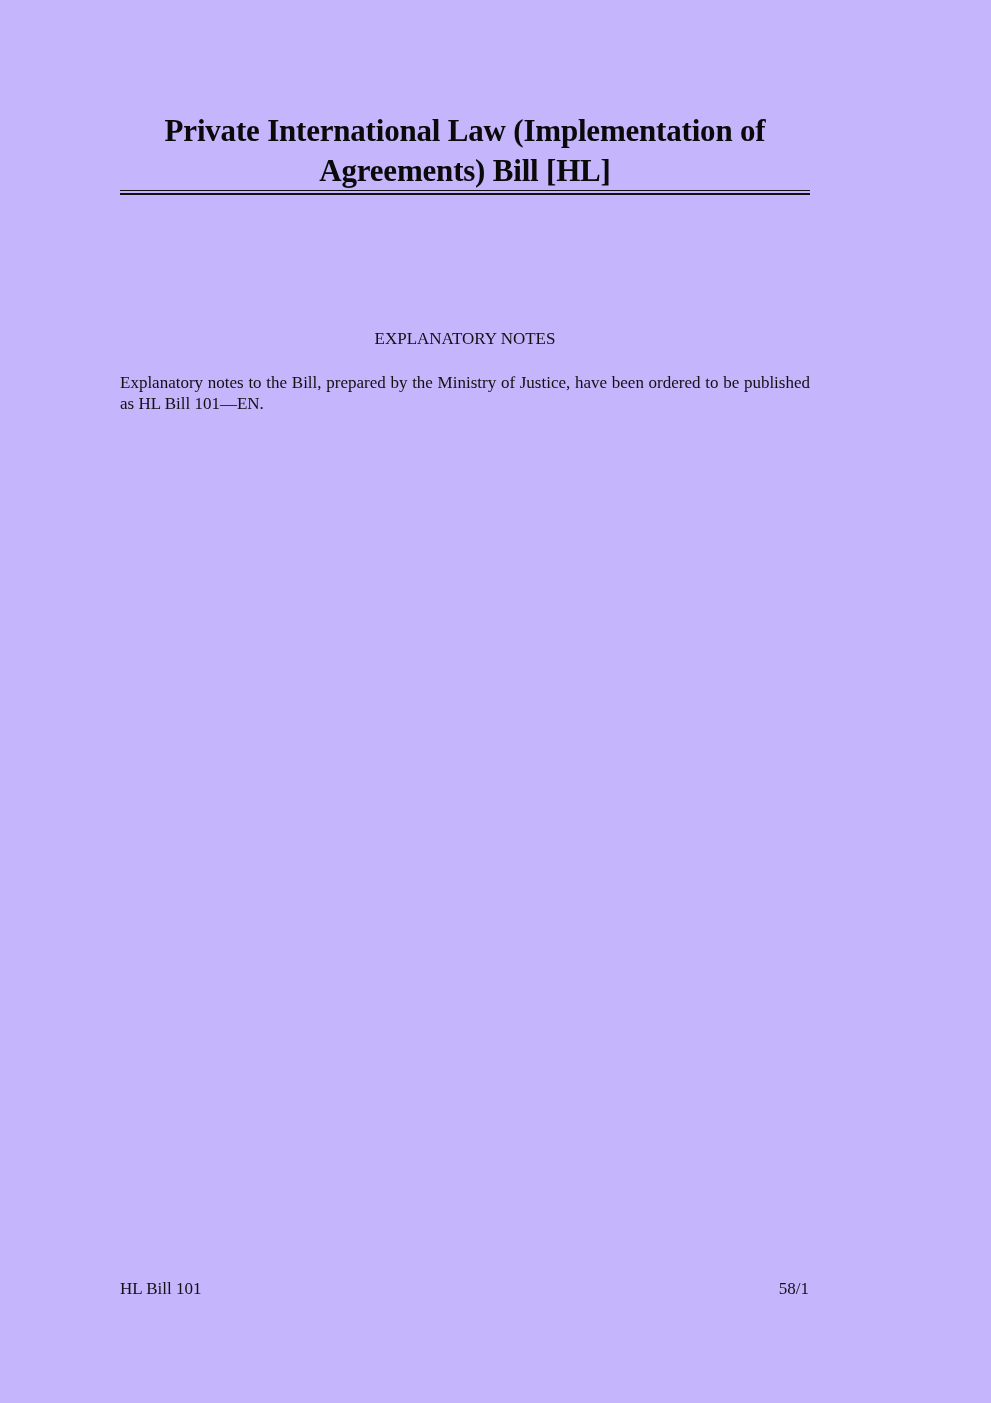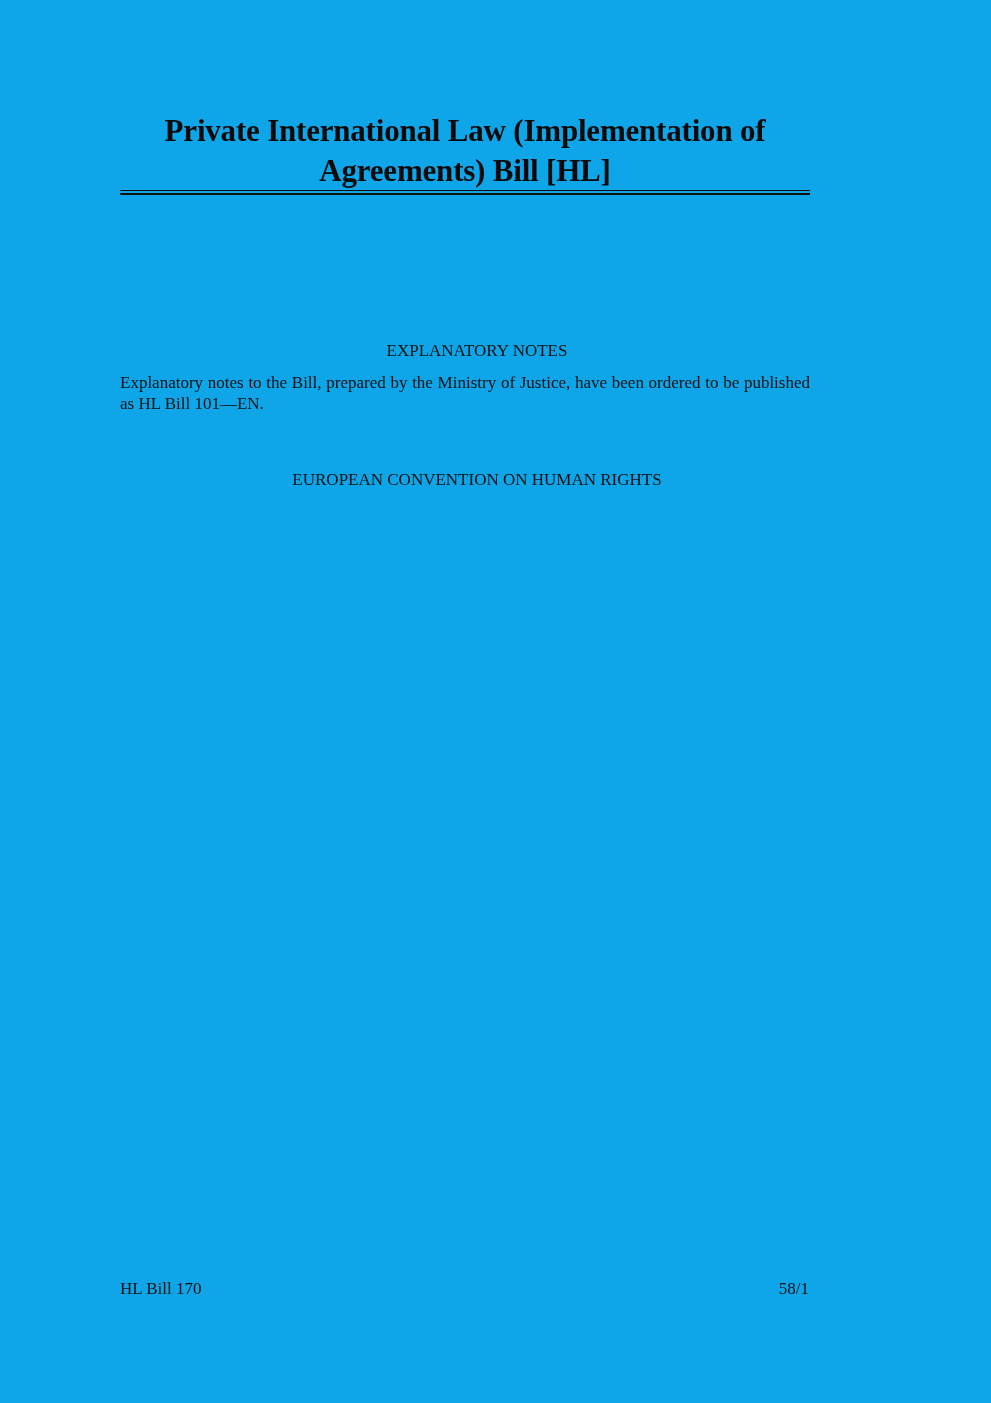--- a/index.html
+++ b/index.html
@@ -14,21 +14,21 @@
       overflow: hidden;
       font-family: "Liberation Serif", "DejaVu Serif", serif;
       color: #111111;
     }
     .page {
       position: absolute;
       left: 0;
       top: 0;
       width: 991px;
       height: 1403px;
-      background: #0ea5e9;
+      background: #c4b5fd;
     }
     .title-block {
       position: absolute;
       left: 120px;
       top: 111px;
       width: 690px;
     }
     .title {
       margin: 0;
       text-align: center;
@@ -54,21 +54,21 @@
       height: 2px;
       background: #111111;
     }
     .heading {
       position: absolute;
       left: 120px;
       width: 690px;
       text-align: center;
       font-size: 17px;
       line-height: 20px;
-      margin: 12px;
+      margin: 0;
       font-weight: normal;
       letter-spacing: 0px;
     }
     .para {
       position: absolute;
       left: 120px;
       width: 690px;
       font-size: 17px;
       line-height: 21px;
       text-align: justify;
@@ -99,20 +99,19 @@
     <h1 class="title">Private International Law (Implementation of Agreements) Bill [HL]</h1>
   </div>
 
   <div class="rule-thin"></div>
   <div class="rule-thick"></div>
 
   <h2 class="heading" style="top:329px;">EXPLANATORY NOTES</h2>
 
   <p class="para" style="top:372px;">Explanatory notes to the Bill, prepared by the Ministry of Justice, have been ordered to be published as HL Bill 101—EN.</p>
 
-  <h2 class="heading" style="top:458px;">EUROPEAN CONVENTION ON HUMAN RIGHTS</h2>
 
 
 
-  <div class="footer-left">HL Bill 170</div>
+  <div class="footer-left">HL Bill 101</div>
   <div class="footer-right">58/1</div>
 
 </div>
 
 </body></html>

